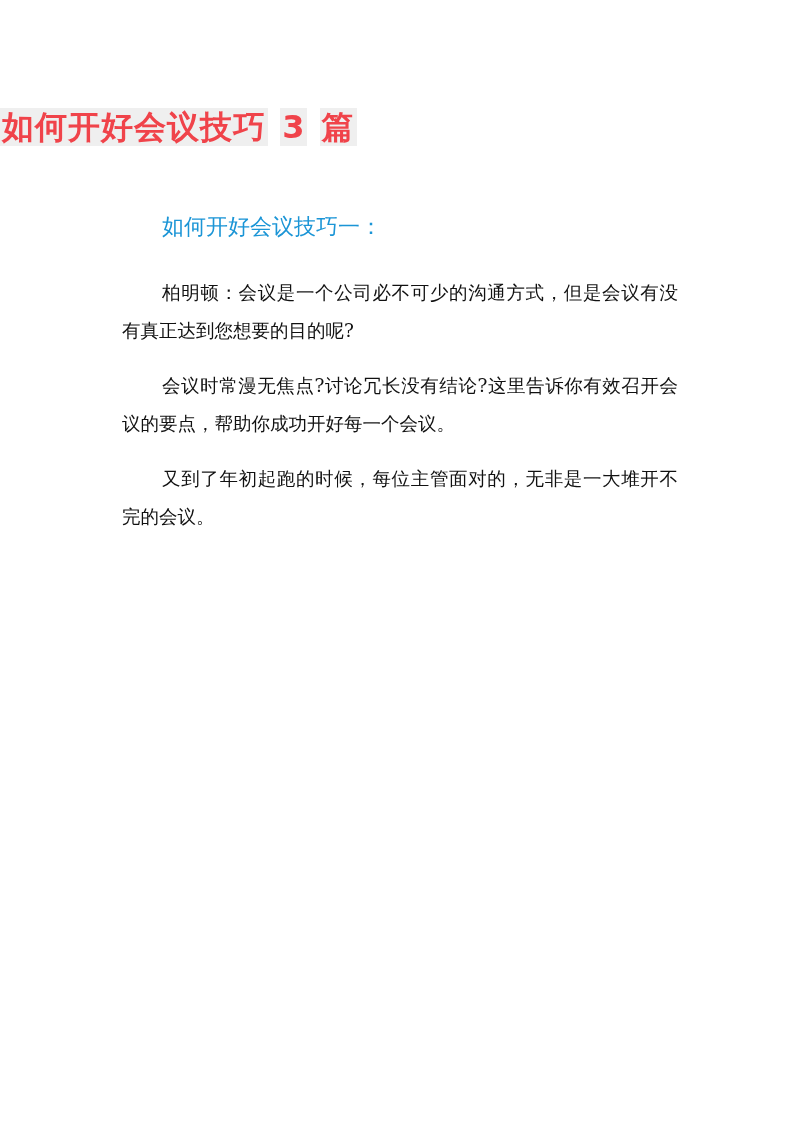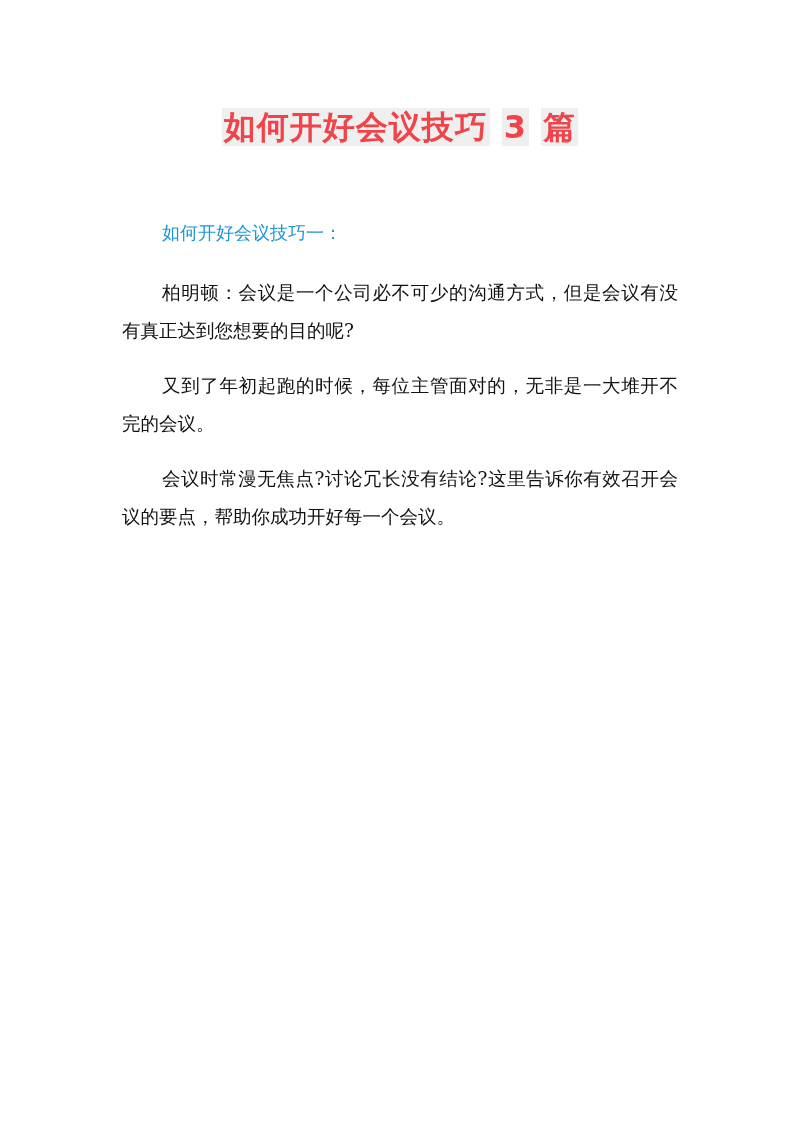--- a/index.html
+++ b/index.html
@@ -1,36 +1,36 @@
 <!DOCTYPE html>
 <html><head>
 <meta charset="utf-8">
 <style>
   html, body { margin: 0; padding: 0; background: #ffffff; }
   body { width: 800px; height: 1132px; position: relative; overflow: hidden;
          font-family: "DejaVu Serif", serif; color: #111111; }
   .page { position: absolute; left: 0; top: 0; width: 800px; height: 1132px; }
-  .title-wrap { position: absolute; top: 105px; left: 0; width: 800px; text-align: center; }
+  .title-wrap { position: absolute; top: 105px; left: 0; width: 800px; }
   .title { display: inline-block; font-family: "DejaVu Sans", sans-serif; font-weight: bold;
            font-size: 32px; line-height: 44px; color: #f0434a; letter-spacing: 1px; }
   .title .hl { background: #efefef; padding: 0 2px; }
-  .subhead { position: absolute; left: 162px; top: 220px; font-family: "DejaVu Sans", sans-serif;
-             font-size: 18px; line-height: 26px; color: #1b95d6; }
+  .subhead { position: absolute; left: 162px; top: 214px; font-family: "DejaVu Sans", sans-serif;
+             font-size: 22px; line-height: 26px; color: #1b95d6; }
   .body { position: absolute; left: 122px; width: 560px; top: 274px; }
   .para { font-size: 18.5px; line-height: 38px; margin: 0 4px 17px 0; text-indent: 40px;
           text-align: justify; }
 </style>
 </head>
 <body>
 
 <div class="page">
   <div class="title-wrap">
     <span class="title"><span class="hl">如何开好会议技巧</span> <span class="hl">3</span> <span class="hl">篇</span></span>
   </div>
 
   <div class="subhead">如何开好会议技巧一：</div>
 
   <div class="body">
     <p class="para">柏明顿：会议是一个公司必不可少的沟通方式，但是会议有没有真正达到您想要的目的呢?</p>
+    <p class="para">会议时常漫无焦点?讨论冗长没有结论?这里告诉你有效召开会议的要点，帮助你成功开好每一个会议。</p>
     <p class="para">又到了年初起跑的时候，每位主管面对的，无非是一大堆开不完的会议。</p>
-    <p class="para">会议时常漫无焦点?讨论冗长没有结论?这里告诉你有效召开会议的要点，帮助你成功开好每一个会议。</p>
   </div>
 </div>
 
 </body></html>

